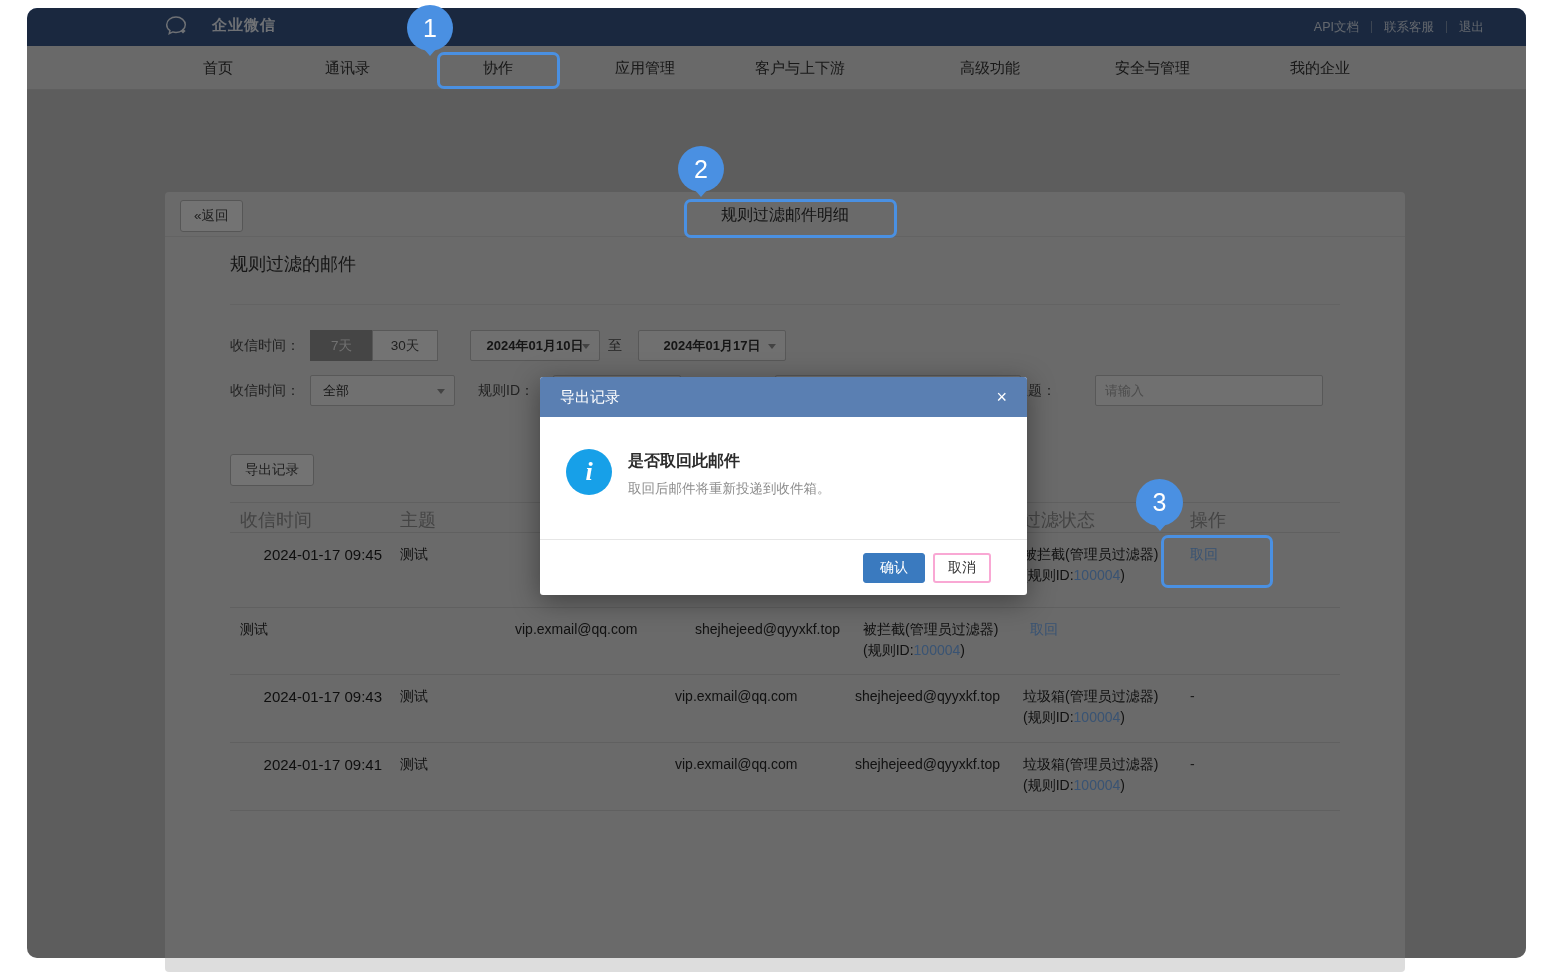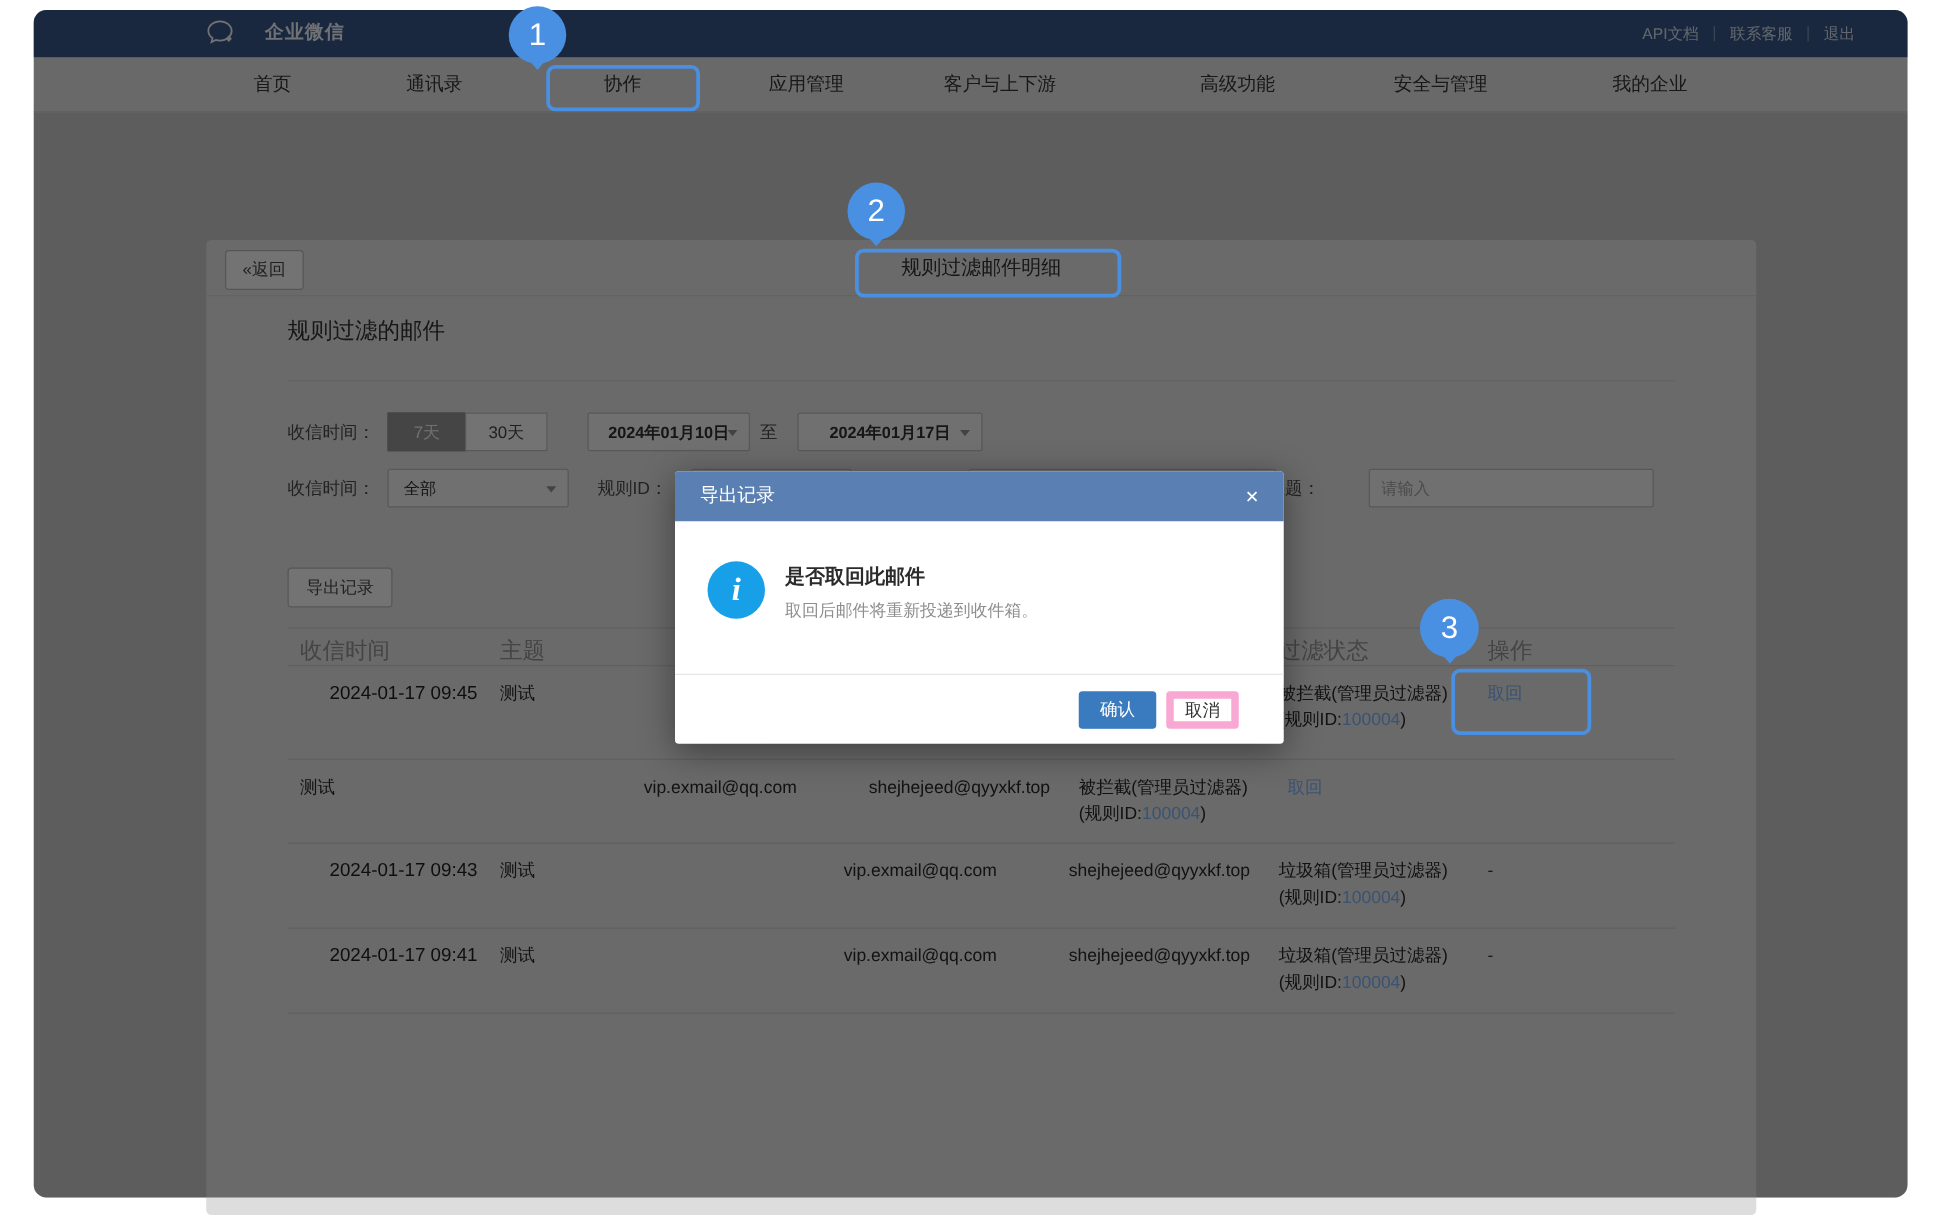--- a/index.html
+++ b/index.html
@@ -70,21 +70,21 @@
   .m-close{position:absolute;right:14px;top:0;line-height:40px;font-size:18px;color:#fff;cursor:pointer;padding:0 6px;}
   .m-body{position:absolute;left:0;top:40px;width:100%;display:flex;gap:16px;padding:32px 30px 0 26px;}
   .m-icon{flex:none;width:46px;height:46px;border-radius:50%;background:#17a0e8;color:#fff;text-align:center;
        line-height:46px;font-size:26px;font-weight:bold;font-style:italic;font-family:"Liberation Serif",serif;}
   .m-h{font-size:16px;font-weight:bold;color:#2b2b2b;margin:2px 0 8px 0;}
   .m-p{font-size:13.5px;color:#8e8e8e;}
   .m-foot{position:absolute;left:0;bottom:0;width:100%;height:56px;border-top:1px solid #e6e6e6;
        display:flex;justify-content:flex-end;align-items:center;gap:8px;padding-right:36px;}
   .btn-primary{width:62px;height:30px;background:#3a7abf;border:1px solid #3a7abf;border-radius:3px;
        color:#fff;font-size:14px;cursor:pointer;font-family:"Liberation Sans",sans-serif;}
-  .btn-plain{width:58px;height:30px;background:#fff;border:6px solid #f9a8d4;border-radius:3px;
+  .btn-plain{width:58px;height:30px;background:#fff;border:2px solid #f9a8d4;border-radius:3px;
        color:#333;font-size:14px;cursor:pointer;font-family:"Liberation Sans",sans-serif;}
   
   .balloon{position:absolute;width:46px;height:46px;border-radius:50%;background:#4a90e2;z-index:300;
        color:#fff;text-align:center;line-height:46px;font-size:25px;}
   .balloon .tail{position:absolute;left:50%;bottom:-5px;margin-left:-6px;width:0;height:0;
        border-left:6px solid transparent;border-right:6px solid transparent;border-top:7px solid #4a90e2;}
   .annbox{position:absolute;border:3px solid #4a90e2;border-radius:7px;z-index:300;}
   .b1{left:-76px;top:-41px;}
   .box1{left:-46px;top:6px;width:123px;height:37px;}
   .b2{left:513px;top:-46px;}

